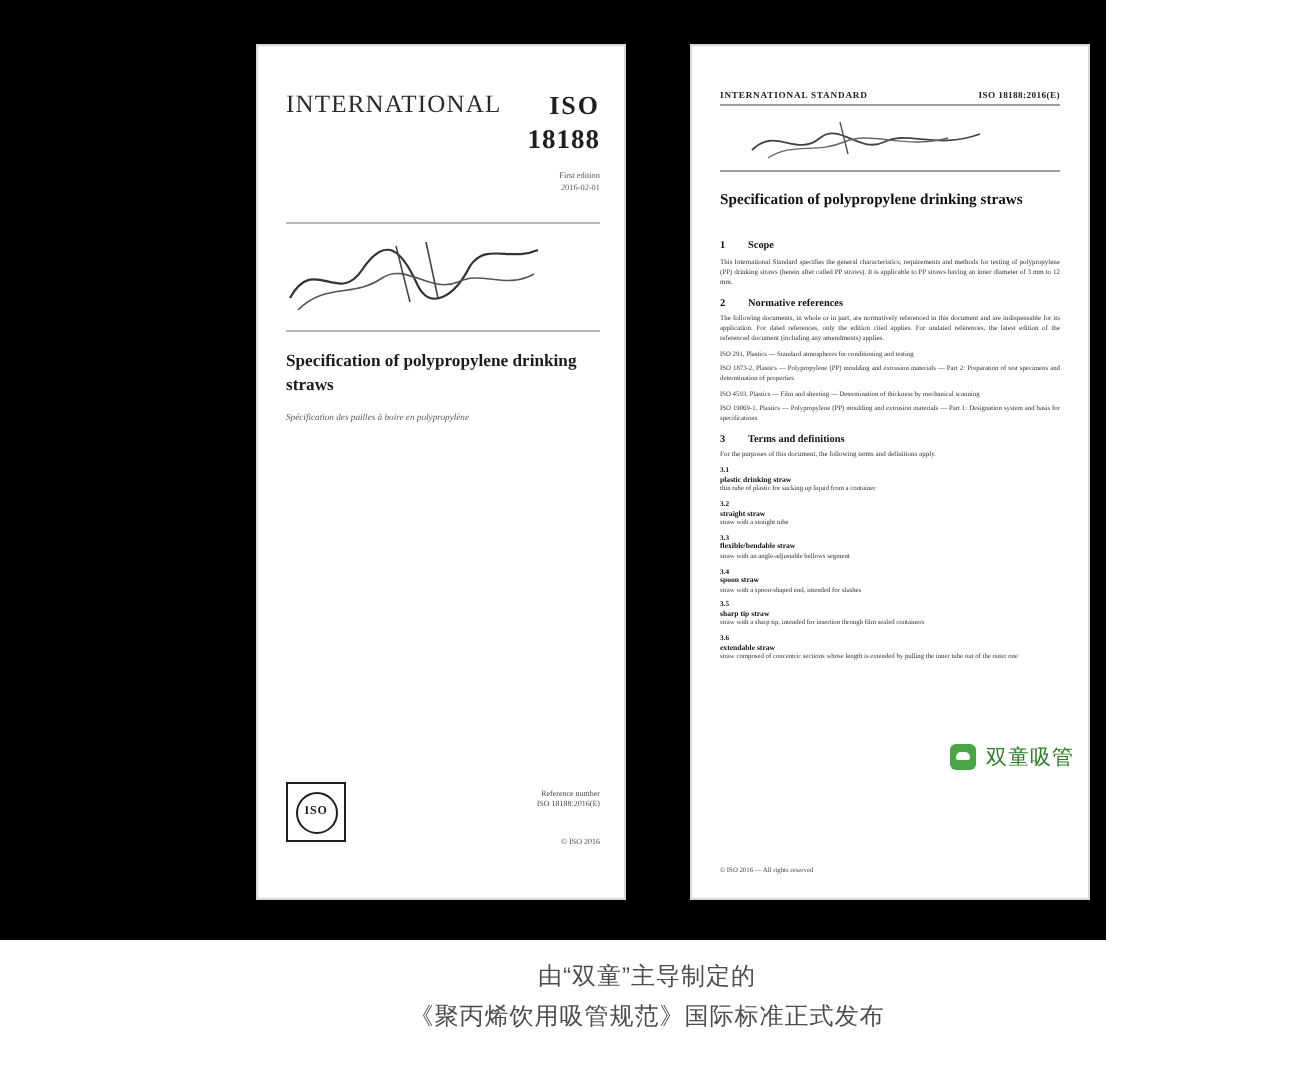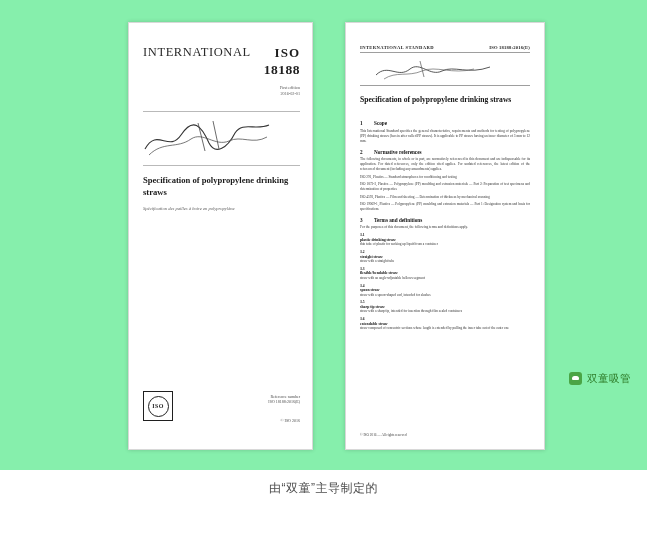--- a/index.html
+++ b/index.html
@@ -16,23 +16,23 @@
   }
   .page {
     position: absolute;
     inset: 0;
     background: #ffffff;
   }
   .spread {
     position: absolute;
     left: 0;
     top: 0;
-    width: 647px;
+    width: 553px;
     height: 470px;
-    background: #86efac;
+    background: #000000;
   }
 
   
   .doc-left {
     position: absolute;
     left: 128px;
     top: 22px;
     width: 185px;
     height: 428px;
     background: #ffffff;
@@ -487,15 +487,16 @@
     </div>
 
     <div class="watermark">
       <div class="wm-logo"></div>
       <div class="wm-text">双童吸管</div>
     </div>
   </div>
 
   <div class="caption">
     <div class="line1">由“双童”主导制定的</div>
+    <div class="line2">《聚丙烯饮用吸管规范》国际标准正式发布</div>
   </div>
 
 </div>
 
 </body></html>

